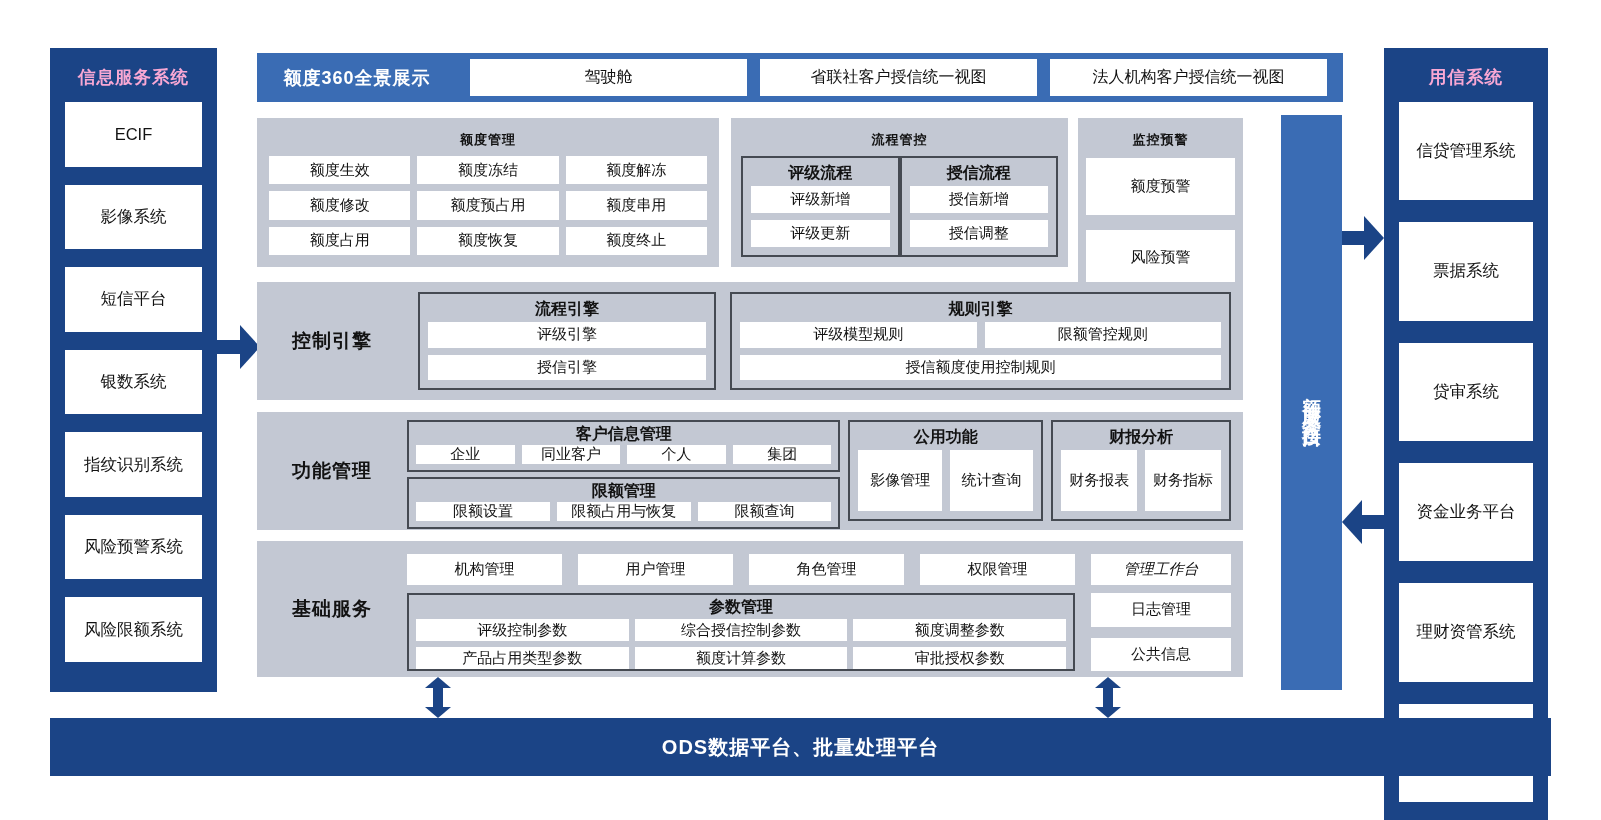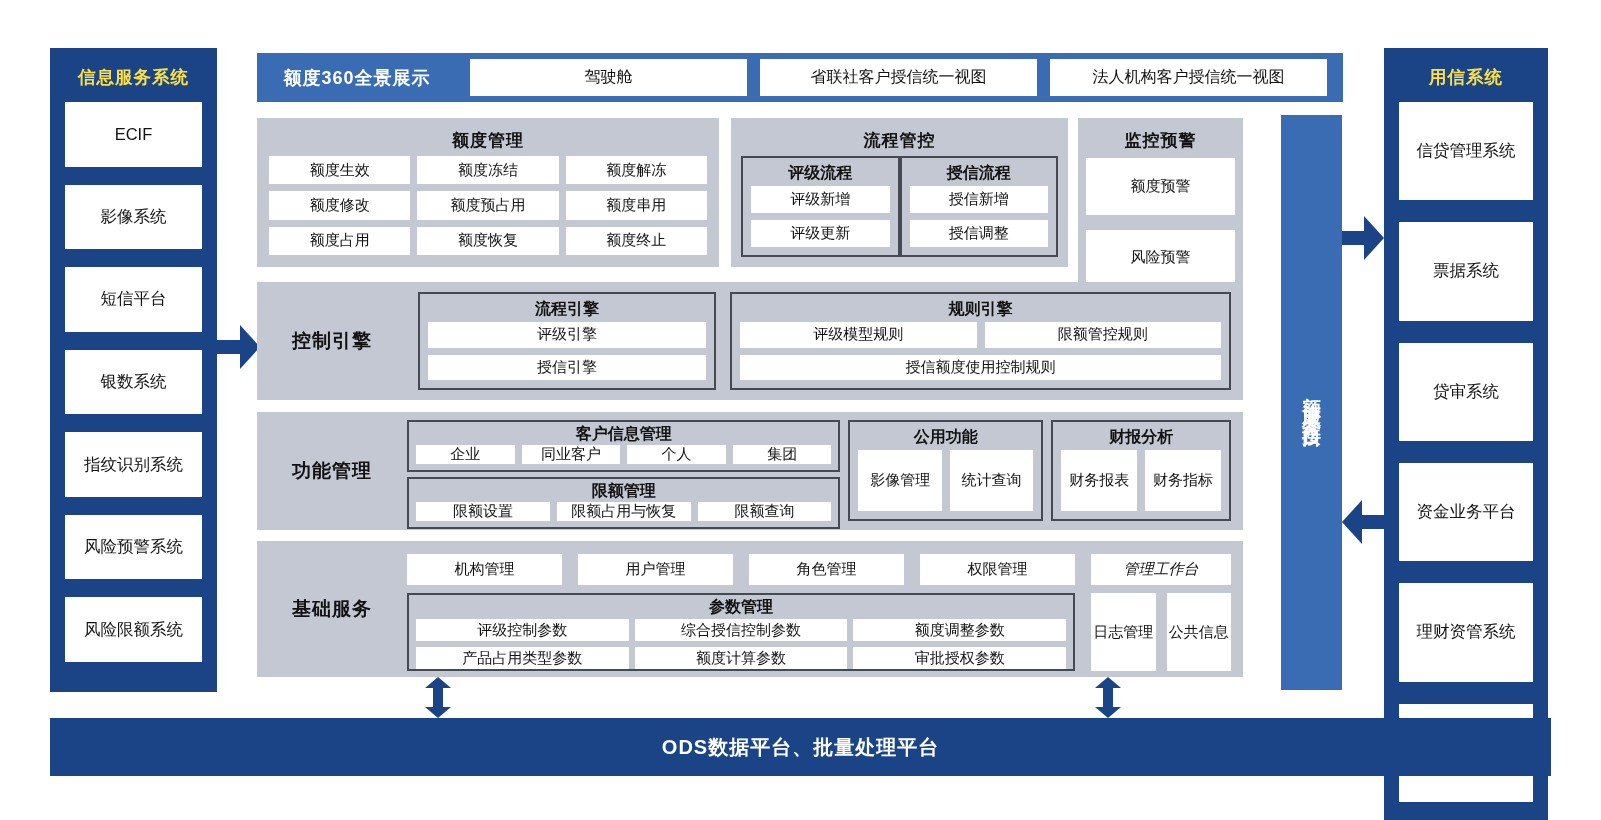--- a/index.html
+++ b/index.html
@@ -1,25 +1,25 @@
 <!DOCTYPE html>
 <html><head>
 <meta charset="utf-8">
 <style>
   html,body{margin:0;padding:0;background:#fff;}
   body{font-family:"Liberation Sans","DejaVu Sans",sans-serif;color:#121212;}
   #stage{position:relative;width:1601px;height:820px;background:#ffffff;overflow:hidden;}
 
   
   .panel-dark{position:absolute;background:#1b4486;display:flex;flex-direction:column;}
-  .panel-title{height:34px;line-height:34px;text-align:center;color:#fde047;font-weight:bold;font-size:17.5px;flex:none;letter-spacing:1px;}
+  .panel-title{height:34px;line-height:34px;text-align:center;color:#f9a8d4;font-weight:bold;font-size:17.5px;flex:none;letter-spacing:1px;}
   .sb-items{flex:1;display:flex;flex-direction:column;margin-top:8px;}
   .sb-item{flex:1;background:#fff;display:flex;align-items:center;justify-content:center;font-size:16.5px;}
   .gray{position:absolute;background:#c3c8d3;display:flex;flex-direction:column;}
-  .row-title{height:28px;display:flex;align-items:center;justify-content:center;font-weight:bold;font-size:17px;flex:none;letter-spacing:1px;text-align:right;}
+  .row-title{height:28px;display:flex;align-items:center;justify-content:center;font-weight:bold;font-size:13px;flex:none;letter-spacing:1px;text-align:right;}
   .wbox{background:#fff;display:flex;align-items:center;justify-content:center;font-size:15px;}
   .sub{border:2px solid #454a52;display:flex;flex-direction:column;}
   .sub-title{height:26px;display:flex;align-items:center;justify-content:center;font-weight:bold;font-size:16px;flex:none;}
   .row-flex{flex-direction:row;}
   .row-label{width:150px;display:flex;align-items:center;justify-content:center;font-weight:bold;font-size:19px;letter-spacing:1px;flex:none;}
 
   
   #left-sidebar{left:50px;top:48px;width:167px;height:644px;padding:12px 15px 30px;box-sizing:border-box;}
   #left-sidebar .sb-items{gap:18px;}
   #right-sidebar{left:1384px;top:48px;width:164px;height:784px;padding:12px 15px 30px;box-sizing:border-box;}
@@ -74,21 +74,21 @@
   #row-basic{left:257px;top:541px;width:986px;height:136px;}
   .bs-content{flex:1;display:flex;flex-direction:column;gap:8px;padding:13px 12px 6px 0;}
   .bs-top{display:flex;gap:16px;height:31px;flex:none;}
   .bs-top-left{flex:1;display:flex;gap:16px;}
   .bs-top-left .wbox{flex:1;}
   .bs-right-w{width:140px;flex:none;font-style:italic;}
   .bs-bottom{flex:1;display:flex;gap:16px;}
   .bs-params{flex:1;padding:0 7px 0;}
   .bs-params .sub-title{height:24px;}
   .bs-grid{flex:1;display:grid;grid-template-columns:repeat(3,1fr);gap:6px;}
-  .bs-side{width:140px;flex:none;display:flex;flex-direction:row;gap:11px;}
+  .bs-side{width:140px;flex:none;display:flex;flex-direction:column;gap:11px;}
   .bs-side .wbox{flex:1;}
 
   
   #bottom-bar{position:absolute;left:50px;top:718px;width:1501px;height:58px;background:#1b4486;display:flex;align-items:center;justify-content:center;color:#fff;font-weight:bold;font-size:20px;letter-spacing:1px;}
 
   
   .h-arrow{position:absolute;}
   .ha-shaft{position:absolute;background:#1b4486;height:14px;top:15px;}
   .ha-head-r{position:absolute;width:0;height:0;border-top:22px solid transparent;border-bottom:22px solid transparent;border-left:20px solid #1b4486;top:0;}
   .ha-head-l{position:absolute;width:0;height:0;border-top:22px solid transparent;border-bottom:22px solid transparent;border-right:20px solid #1b4486;top:0;left:0;}

